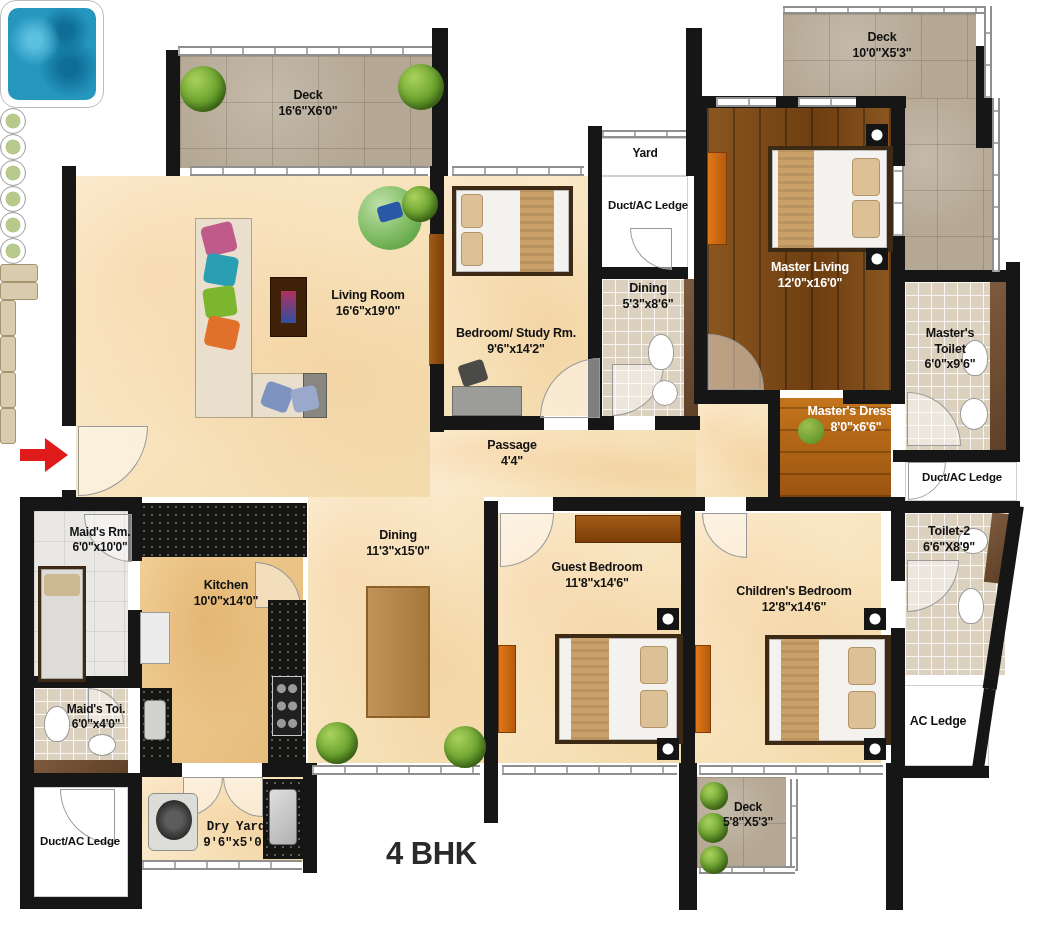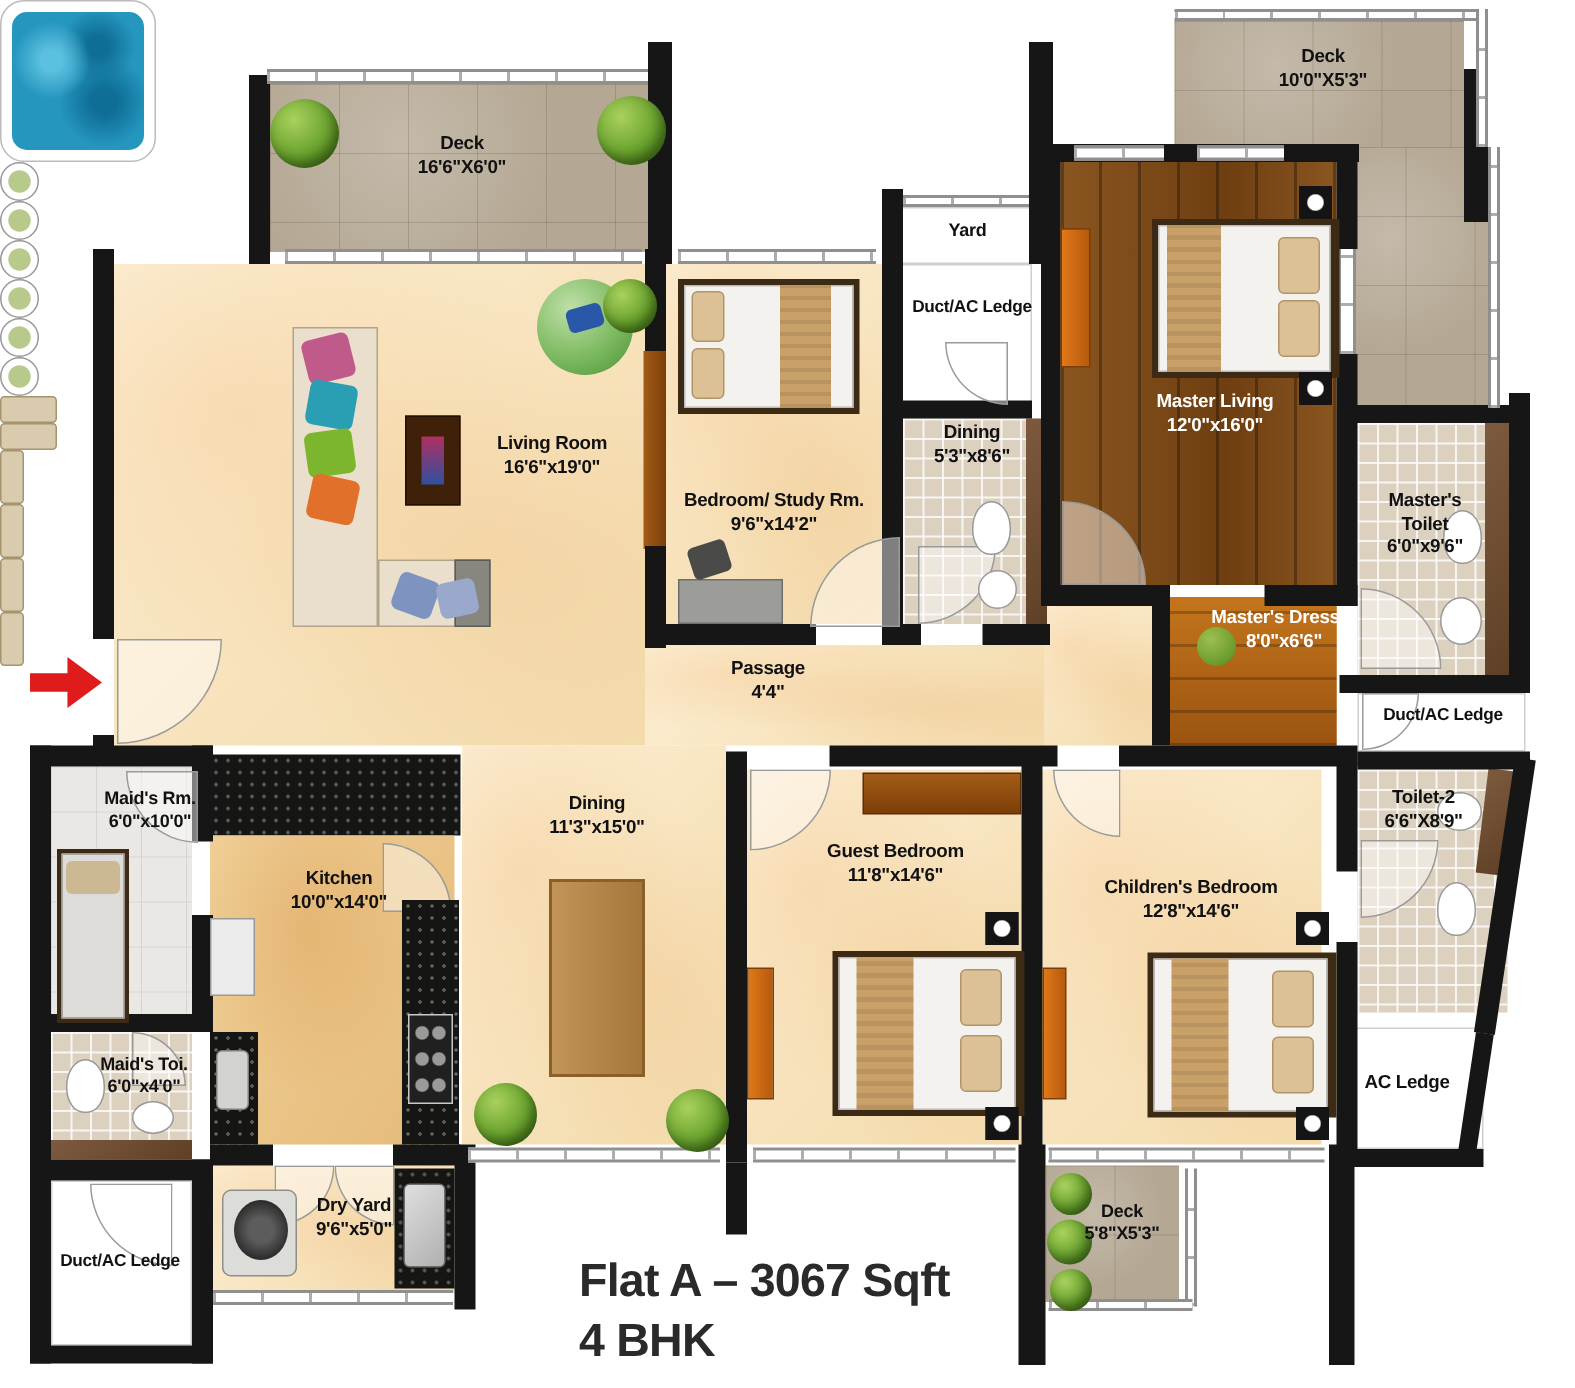--- a/index.html
+++ b/index.html
@@ -368,27 +368,26 @@
     <span>Maid's Rm.</span>
     <span class="dims">6'0"x10'0"</span>
   </div>
   <div class="lbl" style="left:96px;top:702px;font-size:12px;">
     <span>Maid's Toi.</span>
     <span class="dims">6'0"x4'0"</span>
   </div>
   <div class="lbl" style="left:80px;top:834px;font-size:11.5px;">
     <span>Duct/AC Ledge</span>
   </div>
-  <div class="lbl" style="left:236px;top:796px;">
+  <div class="lbl" style="left:236px;top:820px;font-family:Liberation Mono, monospace;">
     <span>Dry Yard</span>
     <span class="dims">9'6"x5'0"</span>
   </div>
   <div class="lbl" style="left:748px;top:800px;font-size:12px;">
     <span>Deck</span>
     <span class="dims">5'8"X5'3"</span>
   </div>
 
   <div class="title" style="position:absolute;left:386px;top:834px;">
-    <div>Flat A – 3067 Sqft</div>
     <div>4 BHK</div>
   </div>
 
 </div>
 
 </body></html>

